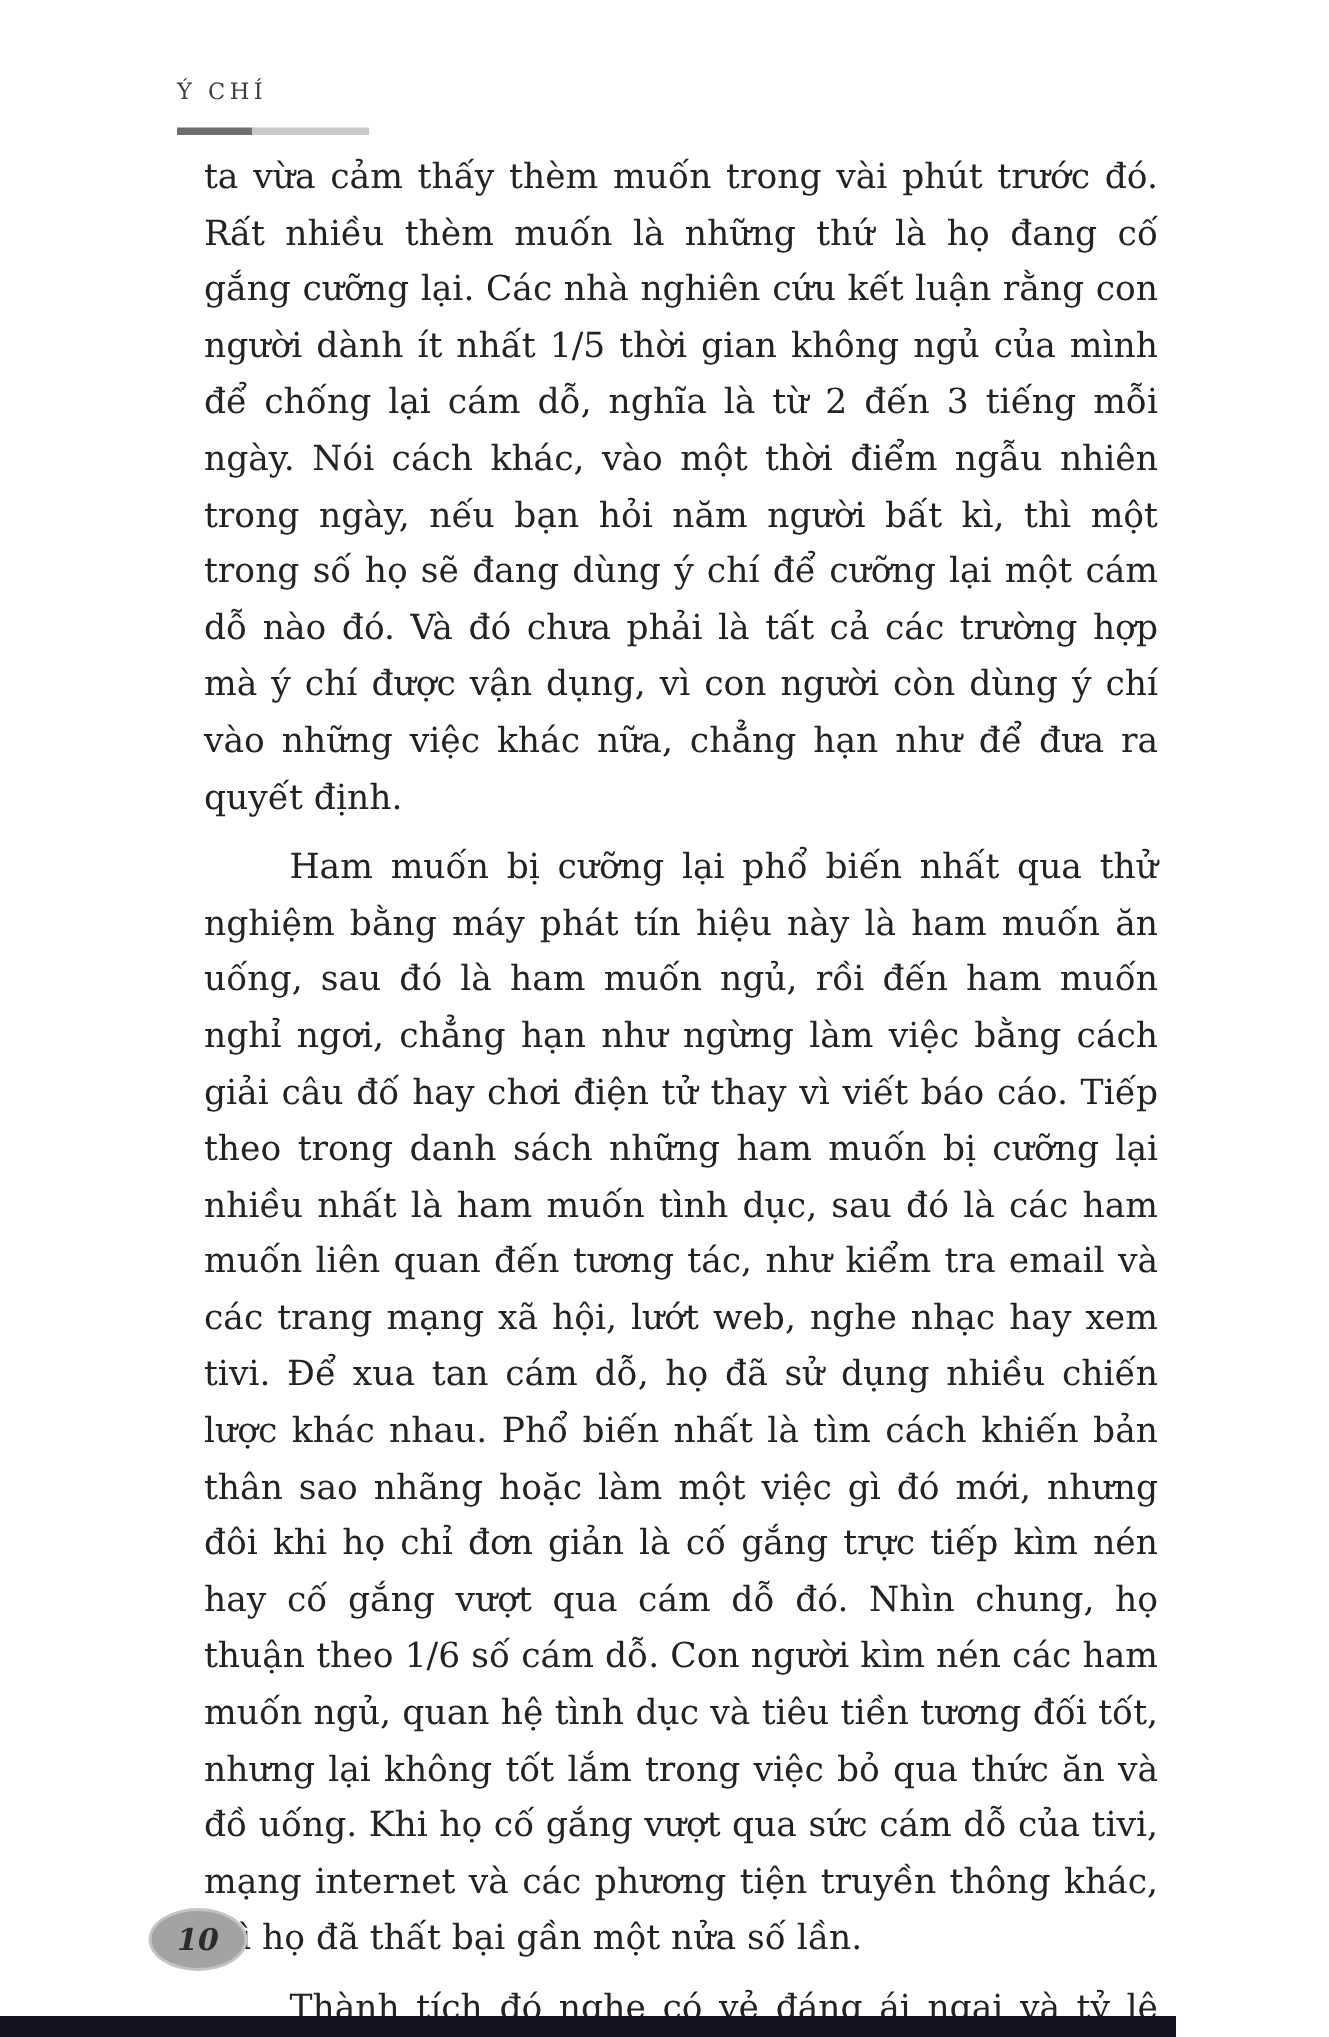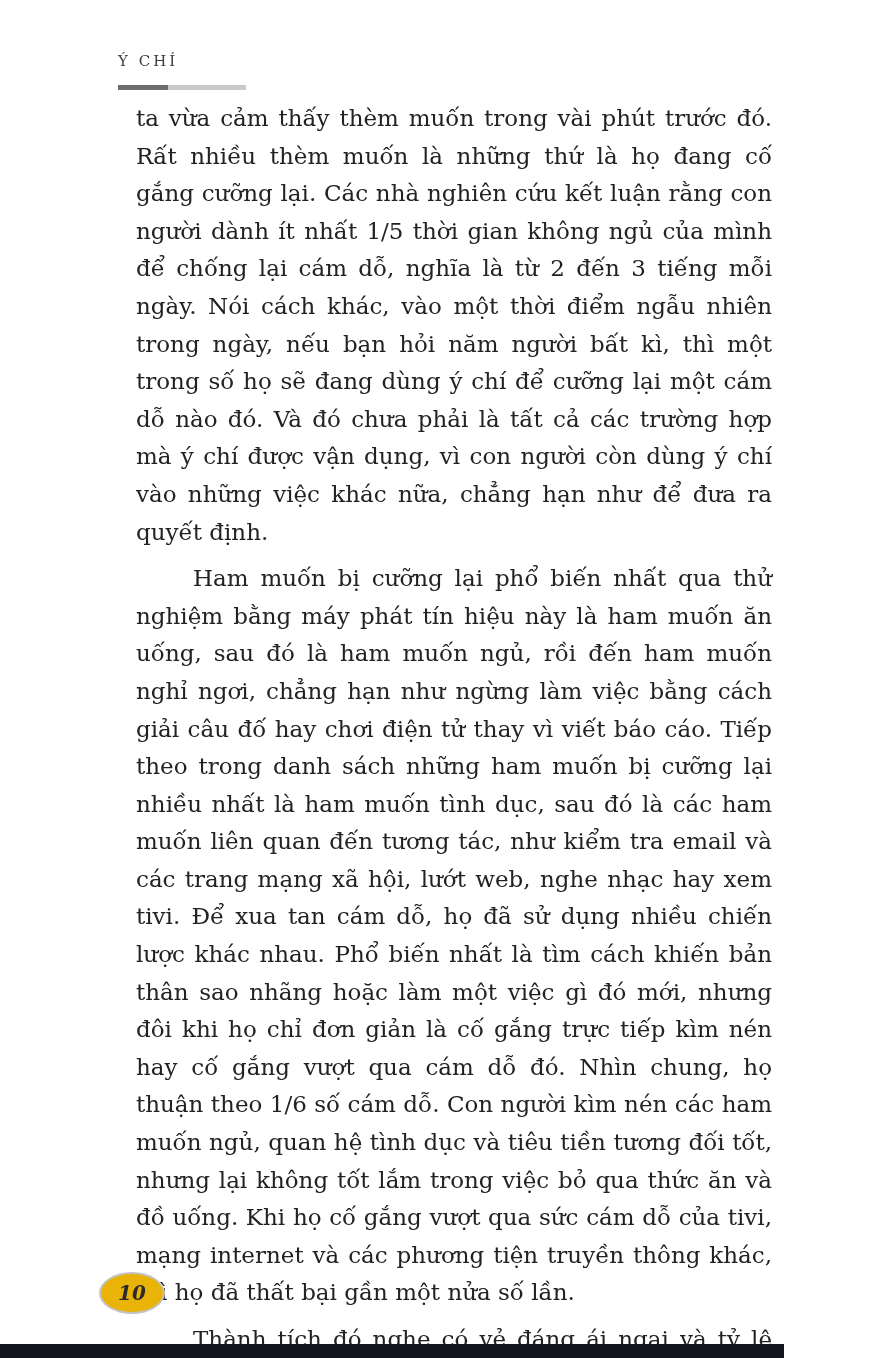--- a/index.html
+++ b/index.html
@@ -68,21 +68,21 @@
 
   
   .page-number-badge {
     position: absolute;
     left: 99px;
     top: 1272px;
     width: 62px;
     height: 38px;
     border: 2px solid #c4c4c4;
     border-radius: 50%;
-    background: #eab308;
+    background: #a3a3a3;
     display: flex;
     align-items: center;
     justify-content: center;
   }
   .page-number-badge .num {
     font-family: "DejaVu Serif", "Liberation Serif", serif;
     font-style: italic;
     font-weight: bold;
     font-size: 20px;
     color: #2b2b2b;

